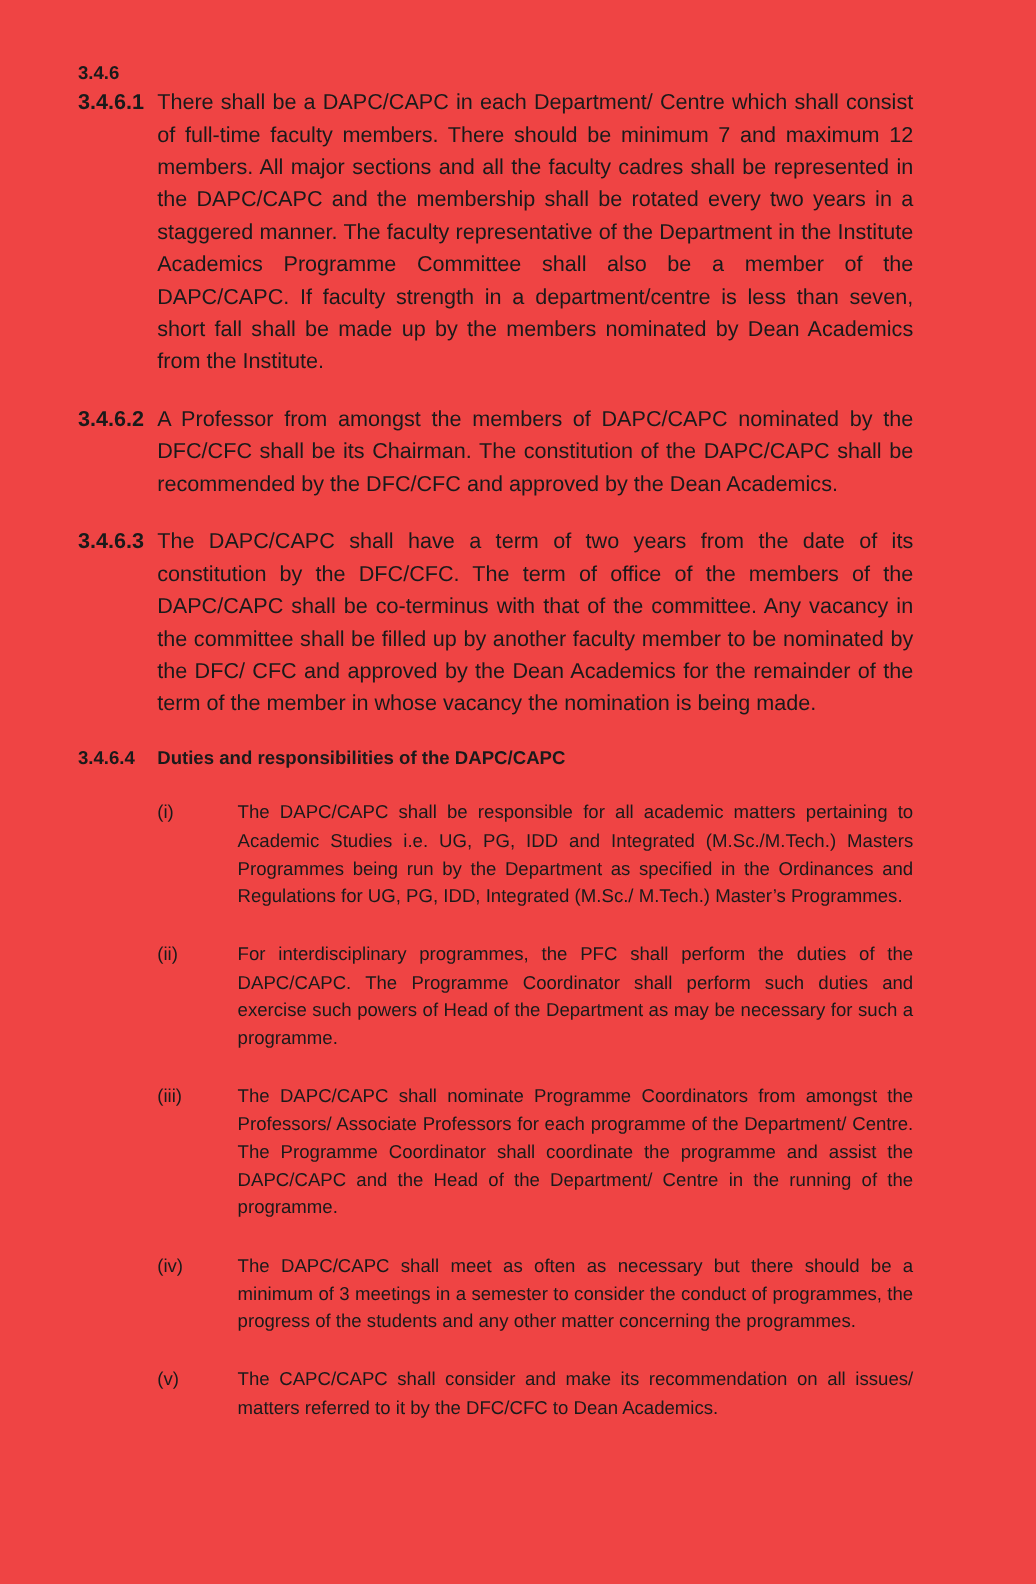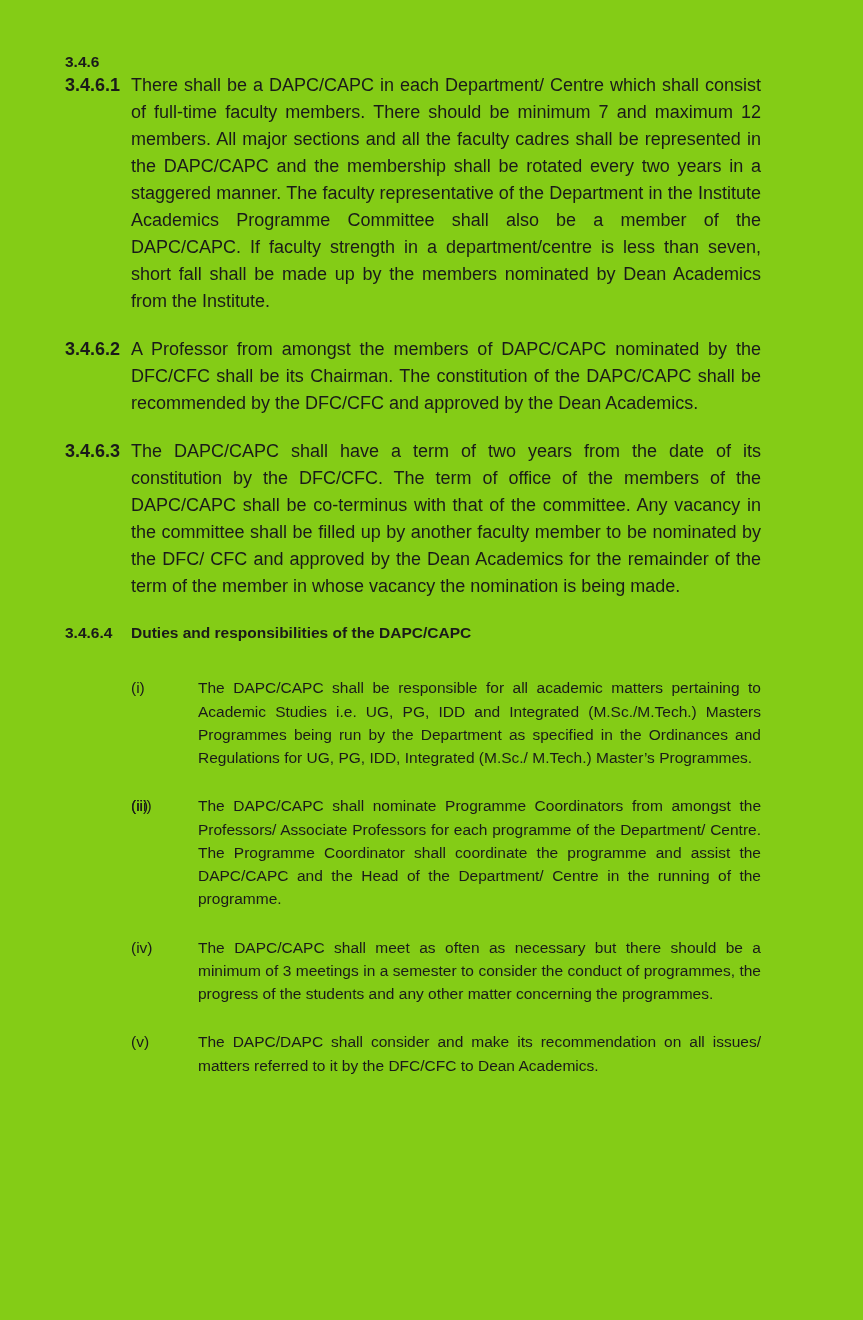--- a/index.html
+++ b/index.html
@@ -4,21 +4,21 @@
 <style>
   * { box-sizing: border-box; margin: 0; padding: 0; }
   html, body { background: #ffffff; }
   body {
     font-family: "Liberation Sans", "DejaVu Sans", sans-serif;
     color: #1a1a1a;
   }
   .page {
     width: 863px;
     height: 1320px;
-    background: #84cc16;
+    background: #ef4444;
     padding: 50px 102px 40px 65px;
     overflow: hidden;
   }
   .heading {
     position: relative;
     padding-left: 66px;
     font-weight: bold;
     font-size: 15.5px;
     line-height: 1.5;
     margin-bottom: 22px;
@@ -38,21 +38,21 @@
   }
   .clause .clause-num {
     position: absolute;
     left: 0;
     top: 0;
     font-weight: bold;
   }
   .clause-heading {
     position: relative;
     padding-left: 66px;
-    margin-bottom: 32px;
+    margin-bottom: 22px;
     font-size: 15.5px;
     line-height: 1.5;
     font-weight: bold;
   }
   .clause-heading .clause-num {
     position: absolute;
     left: 0;
     top: 0;
   }
   .duty-item {
@@ -98,31 +98,32 @@
     <span>Duties and responsibilities of the DAPC/CAPC</span>
   </div>
 
   <div class="duty-item">
     <span class="item-label">(i)</span>
     <span>The DAPC/CAPC shall be responsible for all academic matters pertaining to Academic Studies i.e. UG, PG, IDD and Integrated (M.Sc./M.Tech.) Masters Programmes being run by the Department as specified in the Ordinances and Regulations for UG, PG, IDD, Integrated  (M.Sc./ M.Tech.) Master’s Programmes.</span>
   </div>
 
   <div class="duty-item">
     <span class="item-label">(ii)</span>
+    <span>For interdisciplinary programmes, the PFC shall perform the duties of the DAPC/CAPC. The Programme Coordinator shall perform such duties and exercise such powers of Head of the Department as may be necessary for such a programme.</span>
   </div>
 
   <div class="duty-item">
     <span class="item-label">(iii)</span>
     <span>The DAPC/CAPC shall nominate Programme Coordinators from amongst the Professors/ Associate Professors for each programme of the Department/ Centre. The Programme Coordinator shall coordinate the programme and assist the DAPC/CAPC and the Head of the Department/ Centre in the running of the programme.</span>
   </div>
 
   <div class="duty-item">
     <span class="item-label">(iv)</span>
     <span>The DAPC/CAPC shall meet as often as necessary but there should be a minimum of 3 meetings in a semester to consider the conduct of programmes, the progress of the students and any other matter concerning the programmes.</span>
   </div>
 
   <div class="duty-item">
     <span class="item-label">(v)</span>
-    <span>The DAPC/DAPC shall consider and make its recommendation on all issues/ matters referred to it by the DFC/CFC to Dean Academics.</span>
+    <span>The CAPC/CAPC shall consider and make its recommendation on all issues/ matters referred to it by the DFC/CFC to Dean Academics.</span>
   </div>
 
 
 </div>
 
 </body></html>

